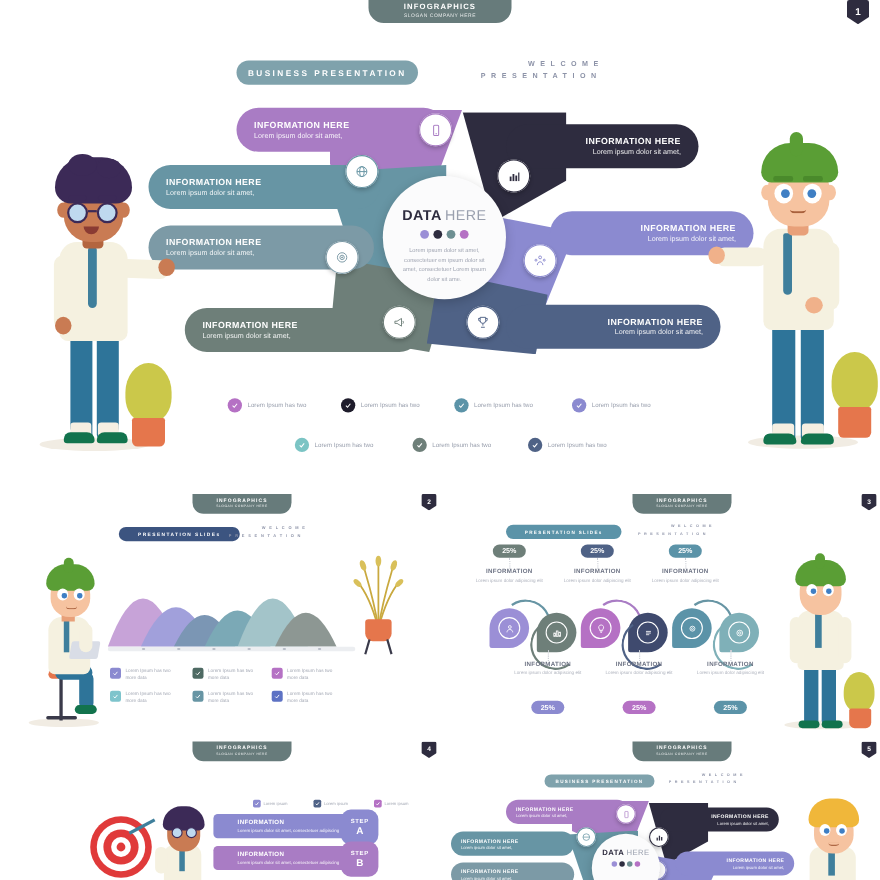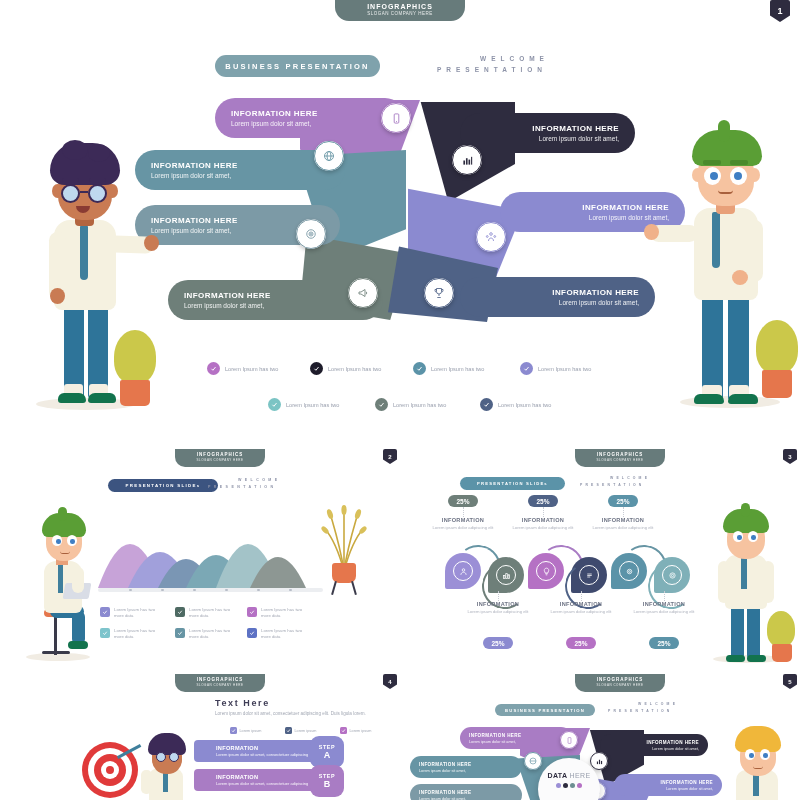--- a/index.html
+++ b/index.html
@@ -278,20 +278,32 @@
         <svg width="12" height="12" viewBox="0 0 24 24" fill="none" stroke="currentColor" stroke-width="1.7">
       <path d="M7 3h10v6a5 5 0 0 1-10 0V3z"></path>
           <path d="M7 5H4v2a3 3 0 0 0 3 3"></path>
           <path d="M17 5h3v2a3 3 0 0 1-3 3"></path>
       <line x1="12" y1="14" x2="12" y2="18"></line>
           <line x1="8.5" y1="21" x2="15.5" y2="21"></line>
         </svg>
       </div>
   </div>
 
+  <div class="datacircle" style="left:348px; top:160px; width:112px; height:112px;">
+    <div class="dh">
+      <b>DATA</b><i style="margin-left:3px;">HERE</i>
+    </div>
+    <div class="dots">
+      <i style="background:#9b8fd6"></i>
+      <i style="background:#2e2c3f"></i>
+      <i style="background:#6d8f92"></i>
+      <i style="background:#b571c4"></i>
+    </div>
+    <div class="dp">Lorem ipsum dolor sit amet, consectetuer em ipsum dolor sit amet, consectetuer Lorem ipsum dolor sit ame.</div>
+  </div>
 
   <div class="checkrow" style="left:207px; top:362px;">
     <span class="chk" style="background:#b571c4;">
       <svg width="7" height="7" viewBox="0 0 24 24" fill="none" stroke="#fff" stroke-width="3.2">
           <polyline points="5,13 10,18 19,7"></polyline>
         </svg>
       </span>
     <span class="lbl">Lorem Ipsum has two</span>
   </div>
   <div class="checkrow" style="left:310px; top:362px;">
@@ -731,24 +743,20 @@
 
 <section class="slide s3" style="width:400px;">
   <div class="topbanner" style="left:175px; top:4px; width:90px; border-radius:0 0 10px 10px;">
     <div class="t1" style="font-size:4.5px;">INFOGRAPHICS</div>
     <div class="t2" style="font-size:3px;">SLOGAN COMPANY HERE</div>
   </div>
   <div class="page-badge" style="left:383px; top:4px; width:14px; height:15px; font-size:6px;">
     <span>4</span>
   </div>
 
-  <div class="texthere" style="left:215px; top:28px;">
-    <div class="h">Text Here</div>
-    <div class="p">Lorem ipsum dolor sit amet, consectetuer adipiscing elit. Duis ligula lorem.</div>
-  </div>
 
   <div class="minichk" style="left:230px; top:57px;">
     <span class="b" style="background:#8b8ad0;">
       <svg width="5" height="5" viewBox="0 0 24 24" fill="none" stroke="#fff" stroke-width="4">
           <polyline points="5,13 10,18 19,7"></polyline>
         </svg>
       </span>
     <span class="t">Lorem ipsum</span>
     </div>
   <div class="minichk" style="left:285px; top:57px;">

